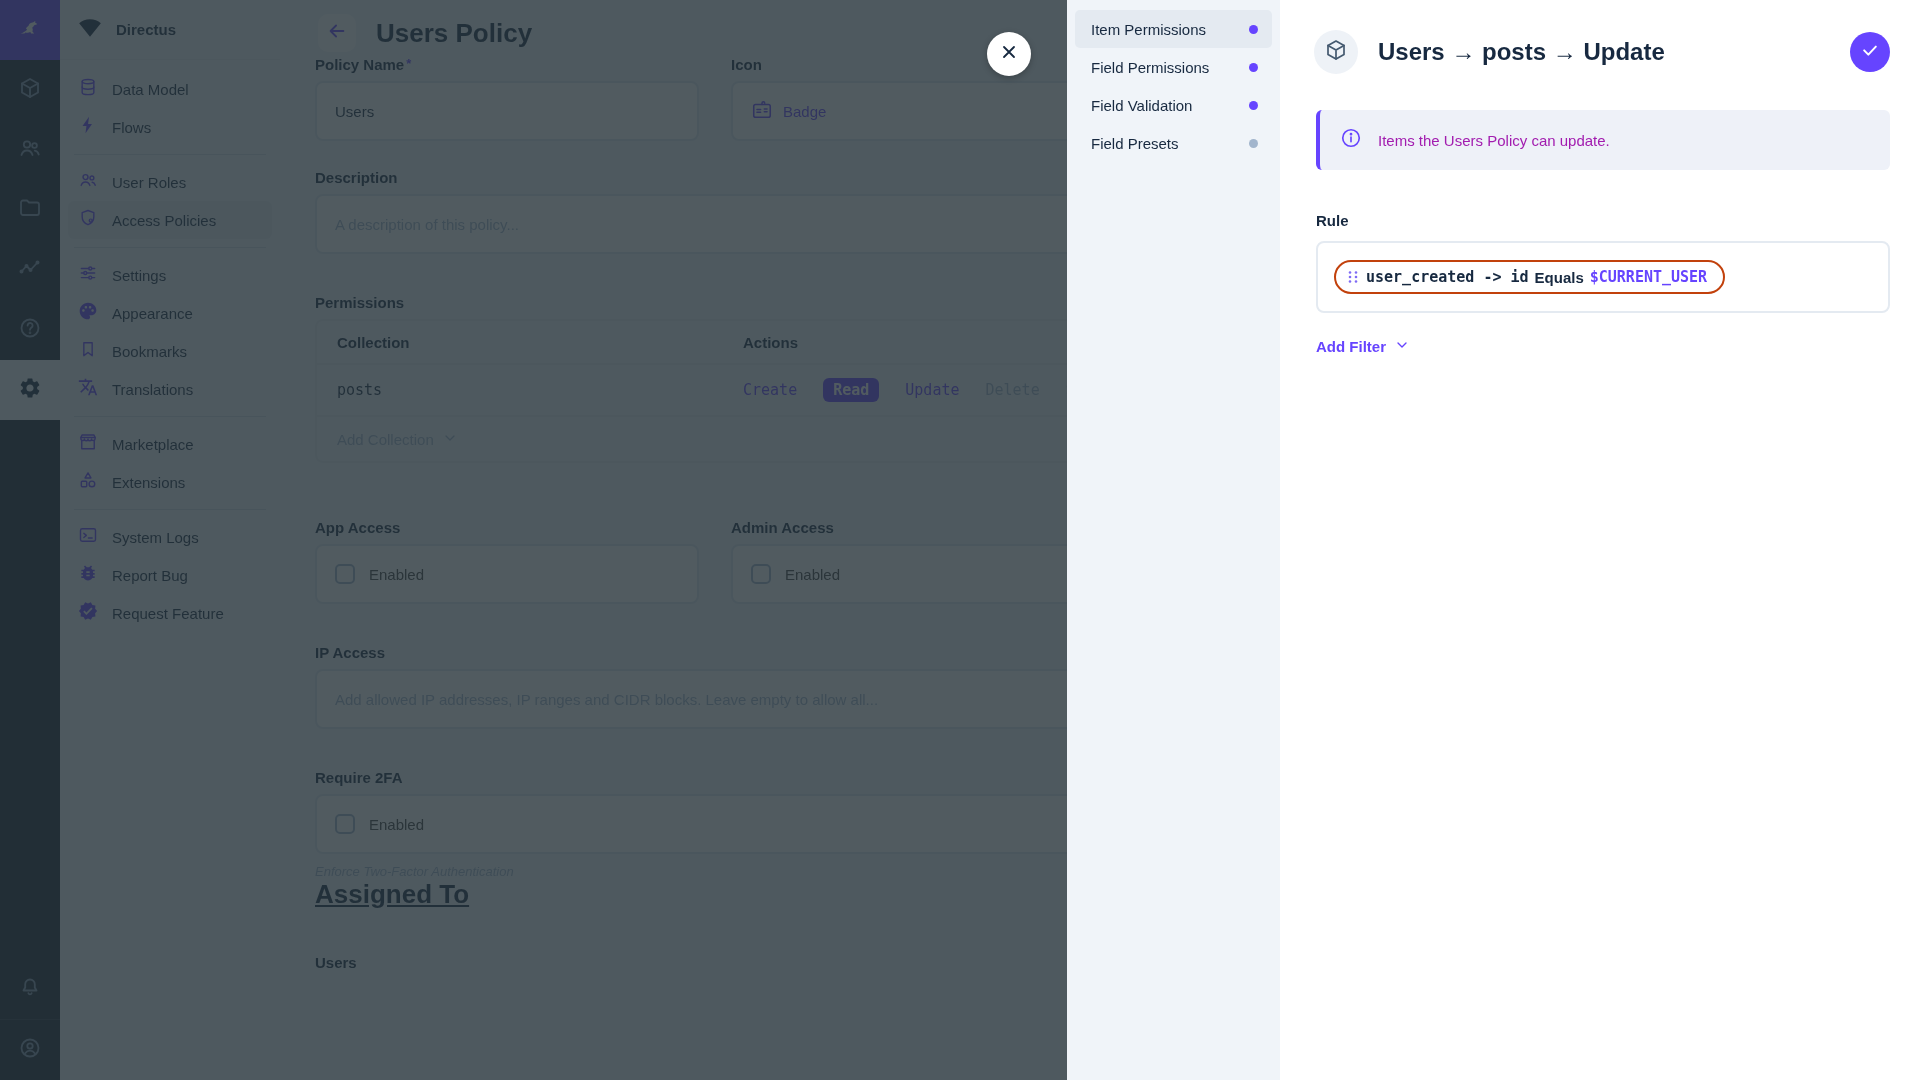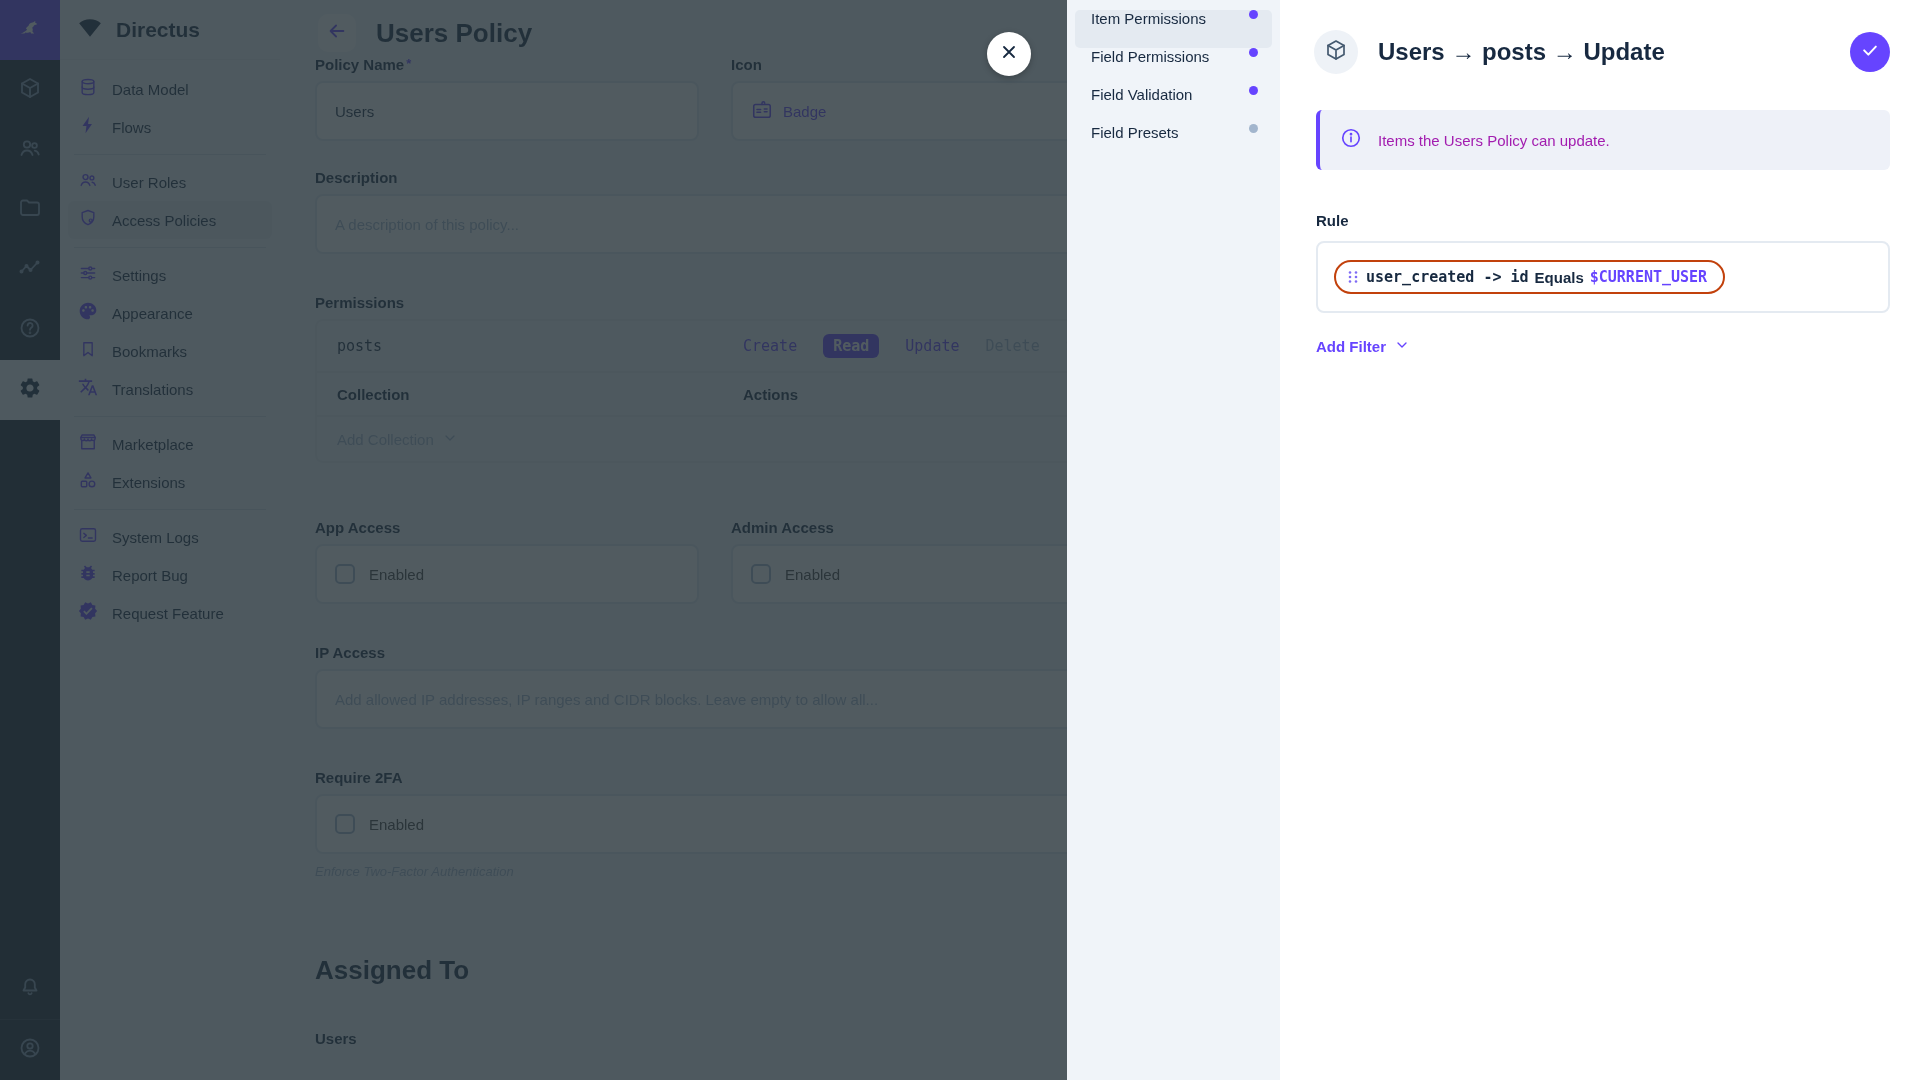--- a/index.html
+++ b/index.html
@@ -14,21 +14,21 @@
   .logo-tile { background:#6644ff; }
   .mod-tile.active { background:#f0f4f9; }
   .mod-icon { stroke:#8196b1; fill:none; stroke-width:1.8; stroke-linecap:round; stroke-linejoin:round; }
   .mod-spacer { flex:1; }
   .mod-divider { height:1px; background:#2a3542; margin:0; }
 
   
   .sidebar { position:absolute; left:60px; top:0; bottom:0; width:220px; background:#f0f4f9; z-index:1; }
   .project-header { height:60px; display:flex; align-items:center; padding:0 0 0 16px; border-bottom:1px solid #e4eaf1; }
   .project-header svg { width:28px; height:28px; flex:0 0 28px; }
-  .project-name { margin-left:12px; font-size:21px; font-weight:600; color:#172940; }
+  .project-name { margin-left:12px; font-size:15px; font-weight:600; color:#172940; }
   .nav { padding:10px 8px; }
   .nav-item { height:38px; display:flex; align-items:center; padding:0 10px; border-radius:6px; cursor:pointer; }
   .nav-item.active { background:#e4eaf1; }
   .nav-item svg { width:20px; height:20px; flex:0 0 20px; }
   .nav-label { margin-left:14px; font-size:15px; font-weight:500; color:#172940; white-space:nowrap; }
   .nav-divider { height:1px; background:#d3dae4; margin:8px 6px; }
   .side-icon { stroke:#6644ff; fill:none; stroke-width:1.7; stroke-linecap:round; stroke-linejoin:round; }
   .side-fill { fill:#6644ff; }
 
   
@@ -39,21 +39,21 @@
   .page-title { margin-left:20px; font-size:26px; font-weight:700; color:#172940; }
   .content { margin-left:35px; width:800px; }
   .grid2 { display:grid; grid-template-columns:384px 384px; column-gap:32px; }
   .f-label { font-size:15px; font-weight:600; color:#172940; margin-bottom:8px; }
   .req { color:#6644ff; font-size:13px; vertical-align:top; margin-left:2px; }
   .f-input { height:60px; background:#ffffff; border:2px solid #dde4ee; border-radius:8px; display:flex; align-items:center; padding:0 18px; font-size:15px; color:#172940; }
   .f-input input { border:none; outline:none; width:100%; font:inherit; color:#172940; background:transparent; }
   .f-input input::placeholder, .placeholder { color:#a2b5cd; }
   .icon-val { display:flex; align-items:center; gap:10px; color:#6644ff; font-weight:500; }
   .icon-val svg { width:22px; height:22px; stroke:#6644ff; fill:none; stroke-width:1.7; stroke-linecap:round; stroke-linejoin:round; }
-  .mt28{margin-top:28px;} .mt40{margin-top:40px;} .mt56{margin-top:56px;} .mt76{margin-top:76px;} .mt44{margin-top:44px;}
+  .mt28{margin-top:28px;} .mt40{margin-top:40px;} .mt56{margin-top:56px;} .mt76{text-decoration:underline;} .mt44{margin-top:44px;}
   .perm-table { border:2px solid #e4eaf1; border-radius:8px; background:transparent; }
   .perm-row { display:grid; grid-template-columns:406px 1fr; align-items:center; padding-left:20px; }
   .perm-head { height:44px; border-bottom:2px solid #e4eaf1; }
   .perm-head div { font-size:15px; font-weight:600; color:#172940; }
   .perm-data { height:52px; border-bottom:2px solid #e4eaf1; }
   .mono { font-family:"DejaVu Sans Mono","Liberation Mono",monospace; }
   .coll-name { font-size:15px; color:#172940; }
   .actions { display:flex; align-items:center; gap:26px; }
   .act { font-size:15px; cursor:pointer; }
   .act.enabled { color:#6644ff; }
@@ -70,21 +70,21 @@
   
   .overlay { position:absolute; left:0; top:0; width:1067px; height:1080px; background:rgba(38,50,56,0.8); z-index:20; }
 
   
   .close-btn { position:absolute; left:987px; top:32px; width:44px; height:44px; border-radius:50%; background:#ffffff; display:flex; align-items:center; justify-content:center; z-index:30; cursor:pointer; box-shadow:0 2px 6px rgba(0,0,0,0.25); }
   .close-btn svg { width:20px; height:20px; stroke:#172940; stroke-width:2.2; stroke-linecap:round; }
 
   
   .drawer { position:absolute; right:0; top:0; bottom:0; width:853px; display:flex; z-index:25; }
   .drawer-nav { width:213px; background:#f0f4f9; padding:10px 8px; }
-  .dnav-item { height:38px; display:flex; align-items:flex-start; padding:0 14px 0 16px; border-radius:5px; cursor:pointer;gap:31px; }
+  .dnav-item { height:38px; display:flex; align-items:center; padding:0 14px 0 16px; border-radius:5px; cursor:pointer;gap:31px; }
   .dnav-item.active { background:#e4eaf1; }
   .dnav-label { font-size:15px; font-weight:500; color:#172940; flex:1; }
   .dot { width:9px; height:9px; border-radius:50%; background:#6644ff; }
   .dot.muted { background:#a2b5cd; }
   .drawer-content { flex:1; background:#ffffff; }
   .drawer-header { height:88px; display:flex; align-items:center; padding:15px 30px 0 34px; }
   .d-avatar { width:44px; height:44px; border-radius:50%; background:#eef2f7; display:flex; align-items:center; justify-content:center; flex:0 0 44px; }
   .d-avatar svg { width:24px; height:24px; stroke:#44596f; fill:none; stroke-width:1.7; stroke-linejoin:round; stroke-linecap:round; }
   .d-title { margin-left:20px; font-size:24px; font-weight:700; color:#172940; }
   .save-btn { margin-left:auto; width:40px; height:40px; border-radius:50%; background:#6644ff; display:flex; align-items:center; justify-content:center; cursor:pointer; }
@@ -318,33 +318,33 @@
       <div class="mt28">
         <div class="f-label">Description</div>
         <div class="f-input">
           <input type="text" placeholder="A description of this policy..." style="">
         </div>
       </div>
 
       <div class="mt40">
         <div class="f-label">Permissions</div>
         <div class="perm-table">
+          <div class="perm-row perm-head">
+            <div>Collection</div>
+            <div>Actions</div>
+          </div>
           <div class="perm-row perm-data">
             <div class="coll-name mono">posts</div>
             <div class="actions">
               <span class="act mono enabled">Create</span>
               <span class="act mono selected">Read</span>
               <span class="act mono enabled">Update</span>
               <span class="act mono disabled">Delete</span>
               <span class="act mono disabled">Share</span>
             </div>
-          </div>
-          <div class="perm-row perm-head">
-            <div>Collection</div>
-            <div>Actions</div>
           </div>
           <div class="perm-add">
             <span>Add Collection</span>
             <span><svg class="chev" viewBox="0 0 24 24">
                   <path d="M6 9l6 6 6-6"></path>
                 </svg></span>
           </div>
         </div>
       </div>
 

